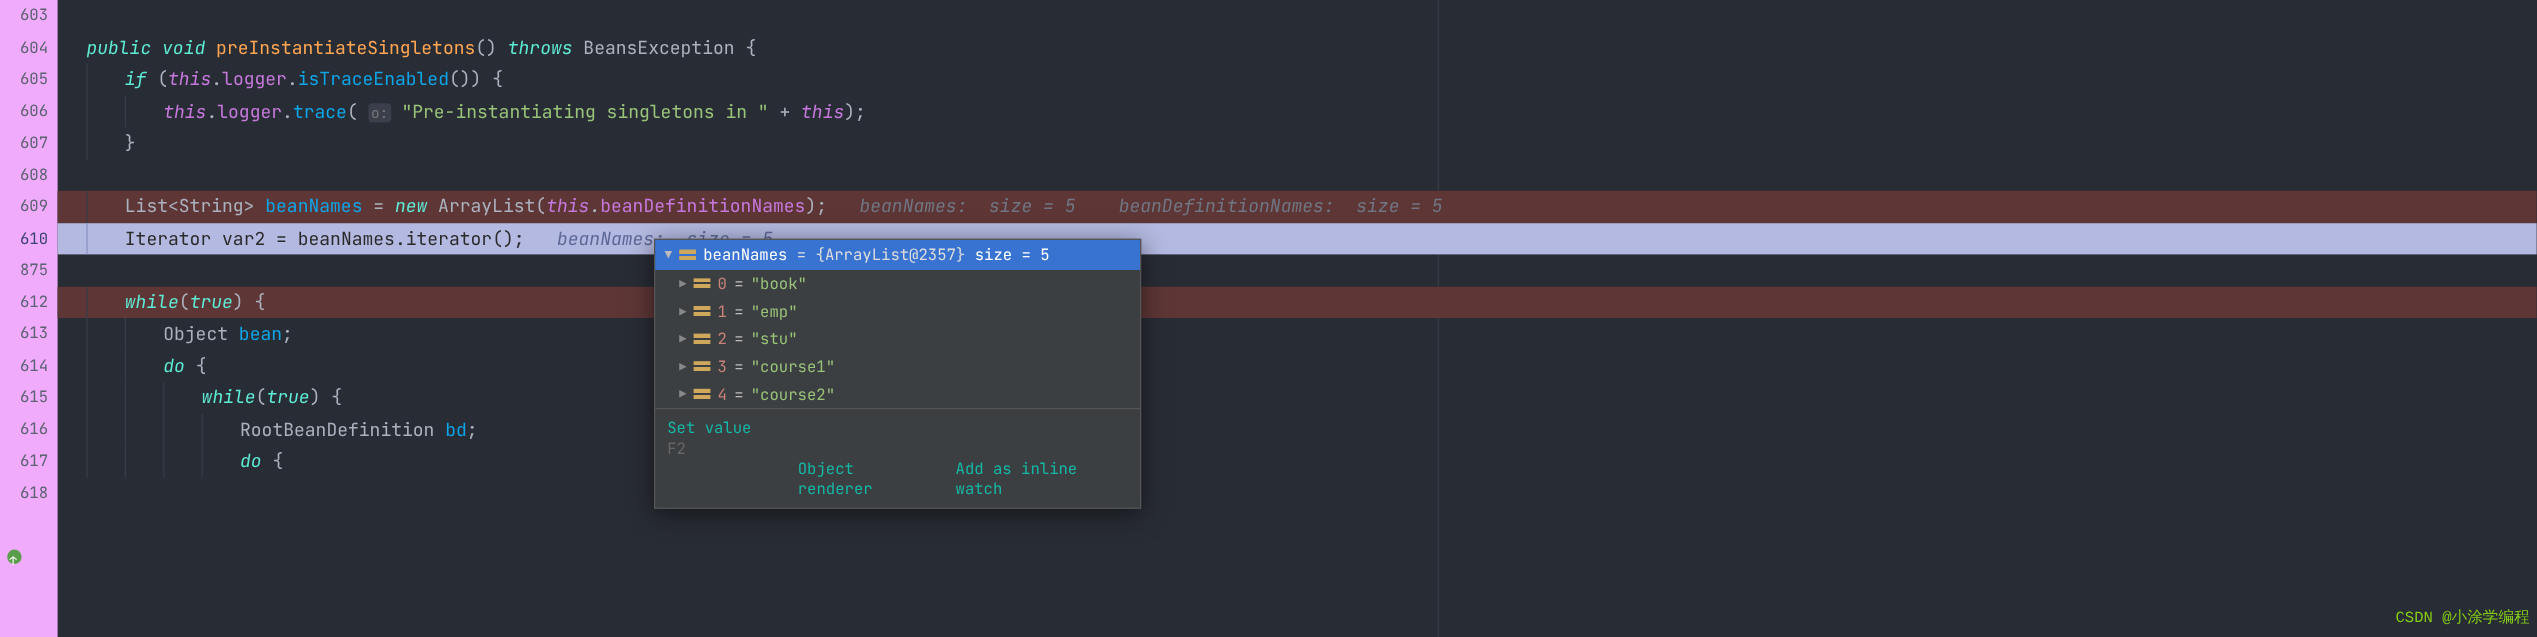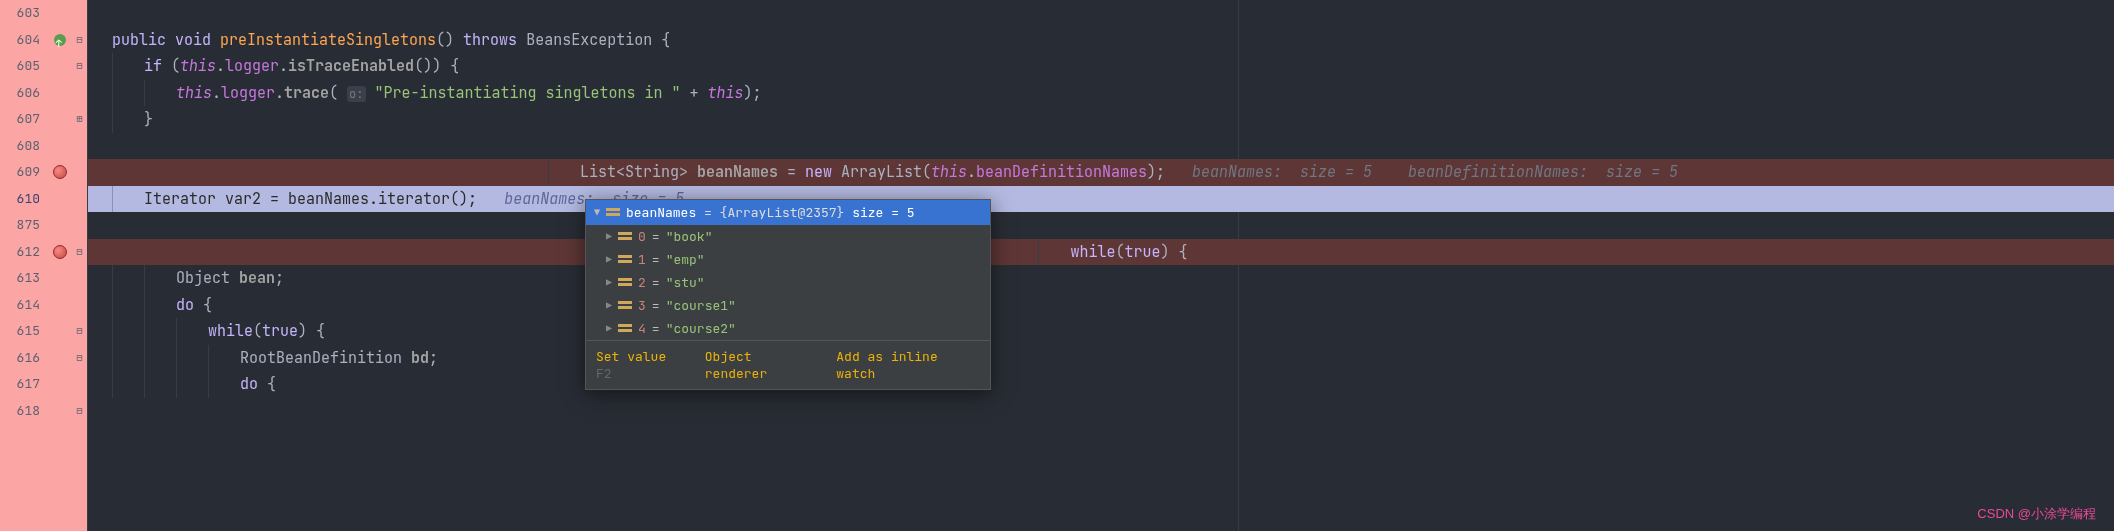--- a/index.html
+++ b/index.html
@@ -12,21 +12,22 @@
     }
     .editor {
       display: flex;
       height: 531px;
       width: 2114px;
       position: relative;
     }
     .gutter-area {
       display: flex;
       flex-shrink: 0;
-      background: #fca5a5;
+      background: #f0abfc;
+      flex-direction: column;
     }
     .line-numbers {
       width: 48px;
       text-align: right;
       padding-right: 8px;
       color: #5c6370;
       font-size: 13px;
     }
     .line-numbers div { height: 26.5px; line-height: 26.5px; }
     .gutter-icons {
@@ -51,30 +52,30 @@
       white-space: pre;
       position: relative;
     }
     .indent-guide {
       border-left: 1px solid #373c47;
       display: inline-block;
       height: 26.5px;
       vertical-align: top;
       width: 32px;
     }
-    .highlight-red { background: #5e3636; text-align: center; }
+    .highlight-red { background: #5e3636; }
     .highlight-blue { background: #b3b9e0; }
     .highlight-blue .indent-guide { border-left-color: #8890c0; }
-    .kw-orange { color: #c4b5fd; }
+    .kw-orange { color: #5eead4; font-style: italic; }
     .kw-this { color: #c678dd; font-style: italic; }
     .kw-type { color: #abb2bf; }
     .fn-name { color: #ffa652; }
     .string { color: #98c379; }
     .field { color: #c678dd; }
-    .local { color: #a3a3a3; font-weight: bold; }
+    .local { color: #0ea5e9; }
     .punct { color: #abb2bf; }
     .param-hint { color: #777; background: #3a3f4b; padding: 0 2px; border-radius: 3px; font-size: 12px; font-style: normal; }
     .inlay { color: #707683; font-style: italic; }
     .highlight-blue .inlay { color: #5e6898; }
     
     .breakpoint-icon {
       width: 14px; height: 14px;
       background: radial-gradient(circle at 35% 35%, #ff8882, #c14843);
       border-radius: 50%;
       border: 1px solid #8e2d28;
@@ -129,38 +130,38 @@
     }
     .popup-var-val { color: #98c379; }
     .popup-var-idx { color: #c9827a; }
     .popup-footer {
       border-top: 1px solid #555;
       padding: 7px 10px;
       display: flex;
       gap: 18px;
       font-size: 13px;
     }
-    .popup-action { color: #eab308; cursor: pointer; }
+    .popup-action { color: #14b8a6; cursor: pointer; margin-top: 34px; }
     .popup-action-hint { color: #666; }
     
     .right-margin {
       position: absolute;
       top: 0; bottom: 0;
       left: 1150px;
       width: 1px;
       background: #373c47;
     }
     
     .watermark {
       position: absolute;
       bottom: 8px;
-      right: 18px;
-      color: #ec4899;
+      right: 6px;
+      color: #84cc16;
       font-size: 13px;
-      font-family: Liberation Sans, sans-serif;
+      font-family: Liberation Mono, monospace;
     }
     .line-num-highlight-blue { color: #3c4370 !important; text-align: right; }
   </style>
 </head>
 <body>
 
 <div class="editor">
 
   <div class="gutter-area">
     <div class="line-numbers">

